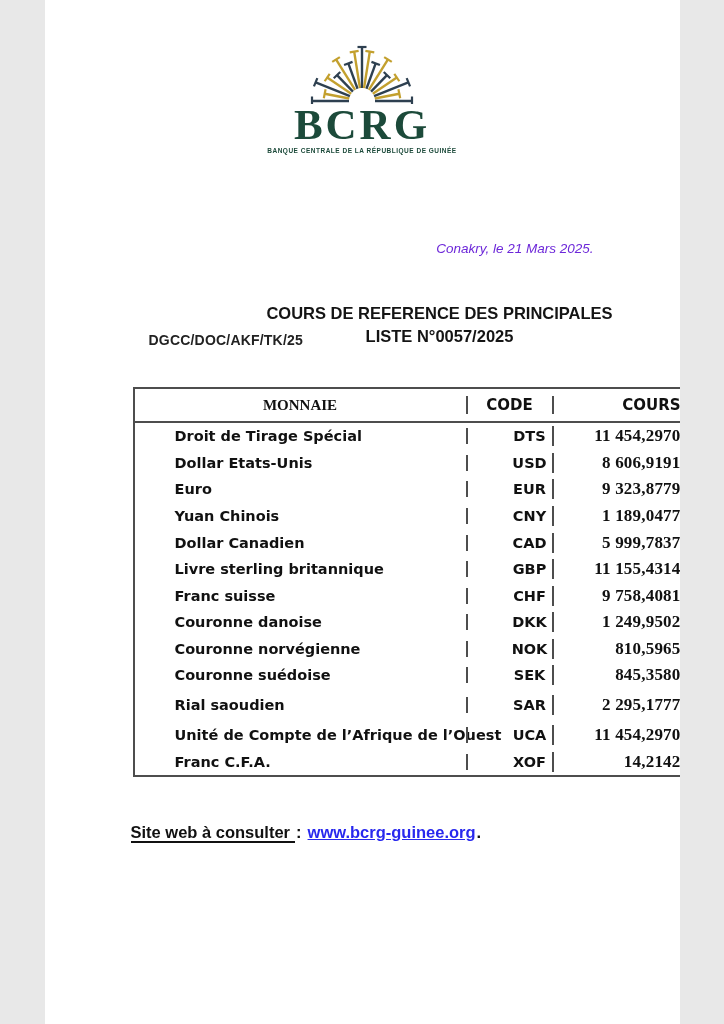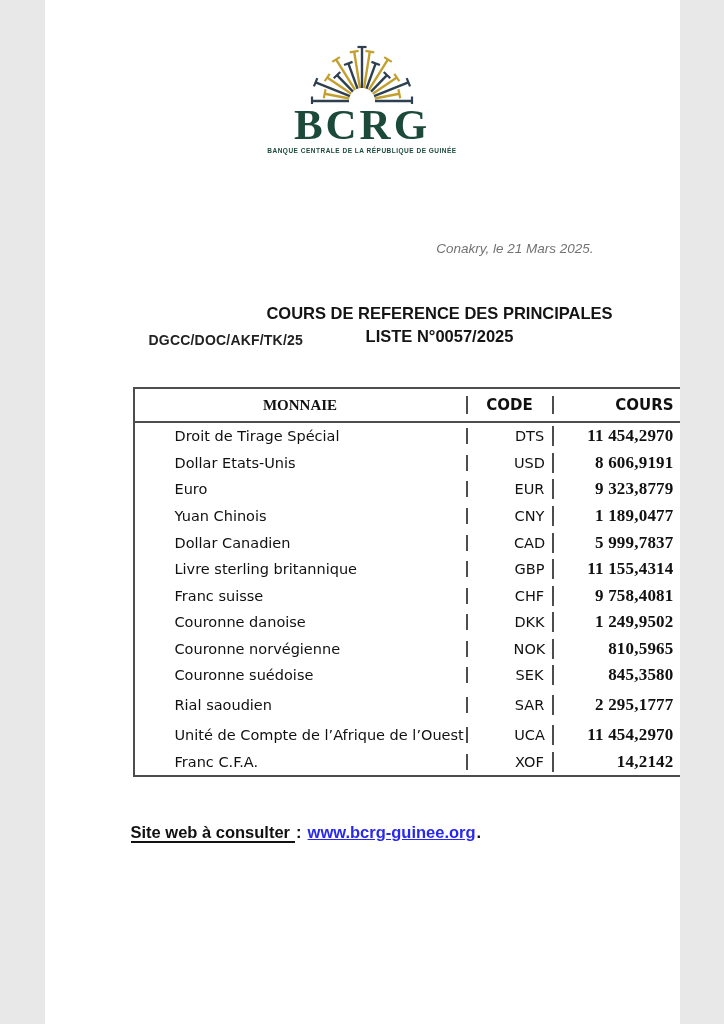--- a/index.html
+++ b/index.html
@@ -11,40 +11,40 @@
   
   .logo{position:absolute;top:42px;left:50%;transform:translateX(-50%);
         text-align:center;color:#1C4A3A;width:220px;}
   .logo svg{display:block;margin:0 auto;}
   .logo-acronym{font-family:"Liberation Serif",serif;font-weight:bold;
         font-size:43px;line-height:40px;letter-spacing:3px;margin-top:1px;}
   .logo-subtitle{font-size:6.5px;font-weight:bold;letter-spacing:.5px;margin-top:2px;
         white-space:nowrap;}
   
   .dateline{position:absolute;top:241px;right:86px;font-style:italic;
-        font-size:13.5px;color:#737373;}
+        font-size:13.5px;color:#6d28d9;}
   .refcode{position:absolute;top:332px;left:104px;font-size:14px;font-weight:bold;
         color:#222;letter-spacing:.2px;}
   .title{position:absolute;top:302px;left:185px;width:420px;text-align:center;
         font-weight:bold;font-size:16.5px;line-height:22.5px;color:#141414;}
   
   .rate-table{position:absolute;top:387px;left:88px;width:546px;height:386px;
         border:2px solid #4d4d4d;box-sizing:content-box;}
   .cell{box-sizing:border-box;}
   .c-name{width:331px;padding-left:8px;}
   .c-code{width:86px;border-left:2px solid #4d4d4d;text-align:center;}
-  .c-cours{flex:1;border-left:2px solid #4d4d4d;text-align:right;padding-right:7px;}
+  .c-cours{flex:1;border-left:2px solid #4d4d4d;text-align:right;}
   .thead{display:flex;height:32px;border-bottom:2px solid #4d4d4d;align-items:center;}
   .thead .cell{font-family:"DejaVu Sans",sans-serif;font-weight:bold;font-size:15px;}
   .thead .c-name{text-align:center;padding-left:0;font-family:Liberation Serif, serif;}
   .tbody{display:flex;flex-direction:column;height:352px;}
   .trow{flex:1;display:flex;align-items:center;}
   .trow.gap{flex:1.25;}
   .trow .c-name,.trow .c-code{font-family:"DejaVu Sans",sans-serif;
-        font-weight:normal;font-size:14.5px;white-space:nowrap;padding-left:40px;}
+        font-weight:bold;font-size:14.5px;white-space:nowrap;padding-left:40px;}
   .trow .c-cours{font-family:"Liberation Serif",serif;font-weight:bold;font-size:17px;
         letter-spacing:.2px;}
   
   .footer{position:absolute;top:823px;left:86px;font-size:16.5px;font-weight:bold;
         color:#111;}
   .f-label{border-bottom:2px solid #111;padding-right:5px;}
   .f-sep{margin-left:1px;}
   .f-link{color:#2828EE;text-decoration:underline;margin-left:6px;cursor:pointer;}
   .f-dot{margin-left:1px;}
 </style>

